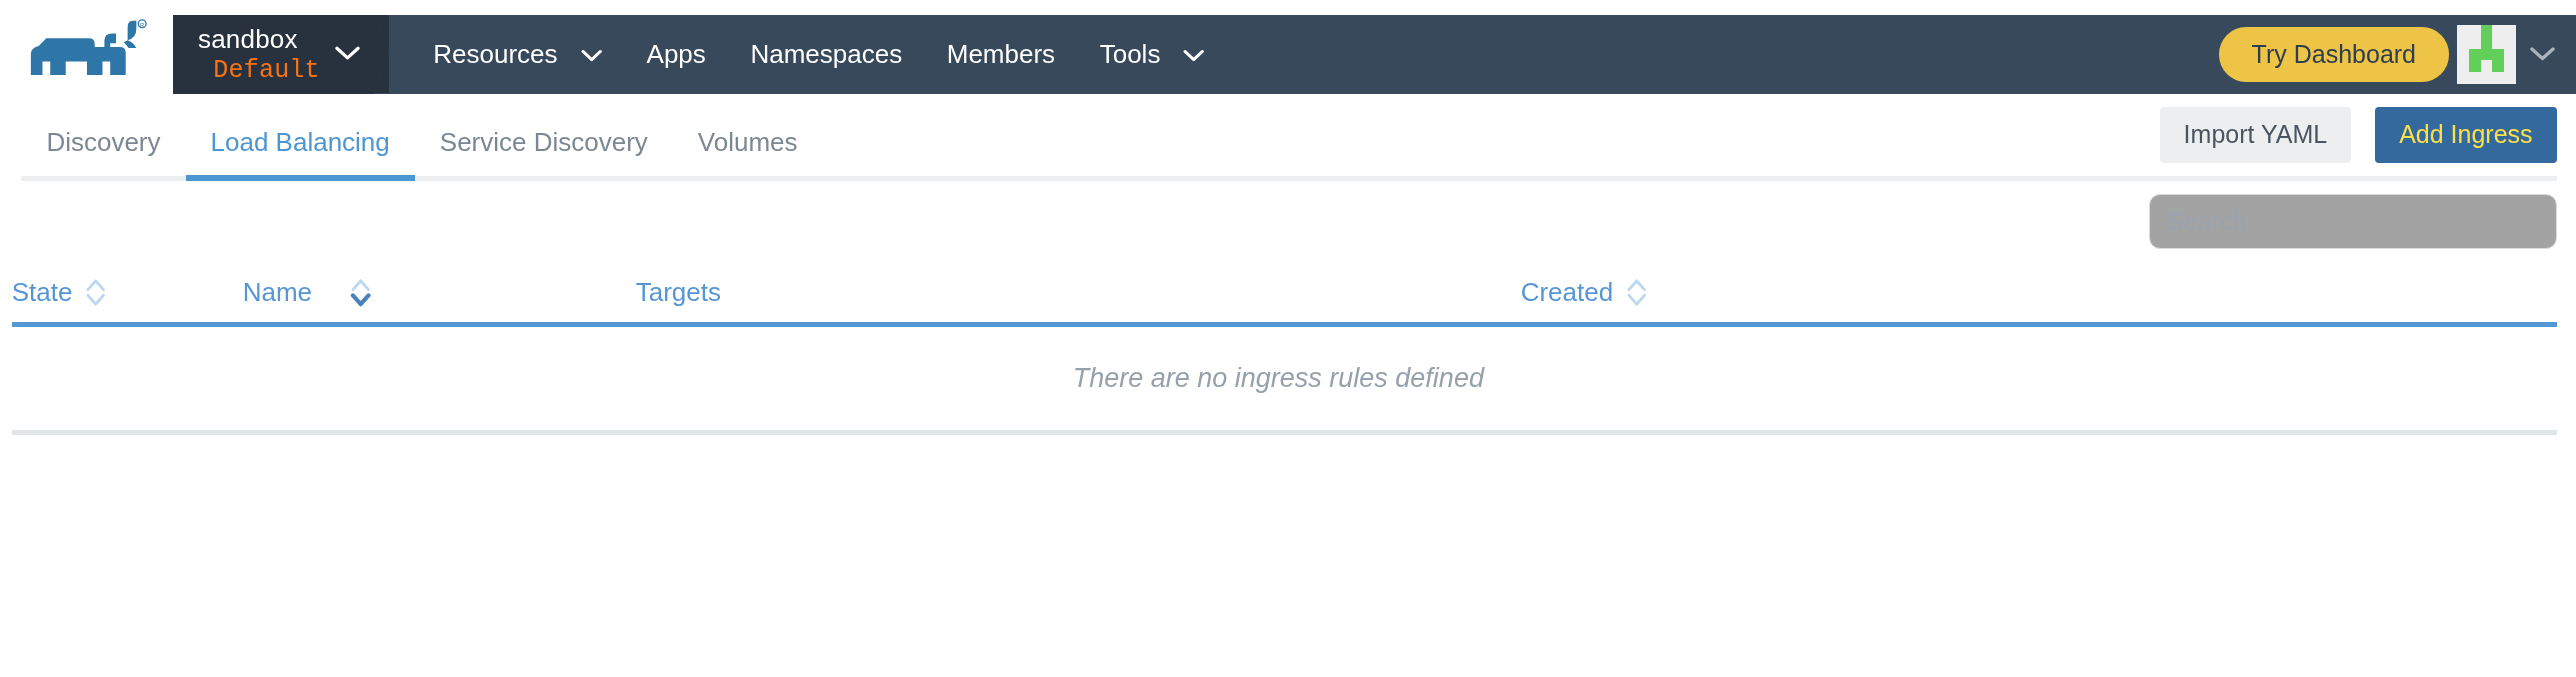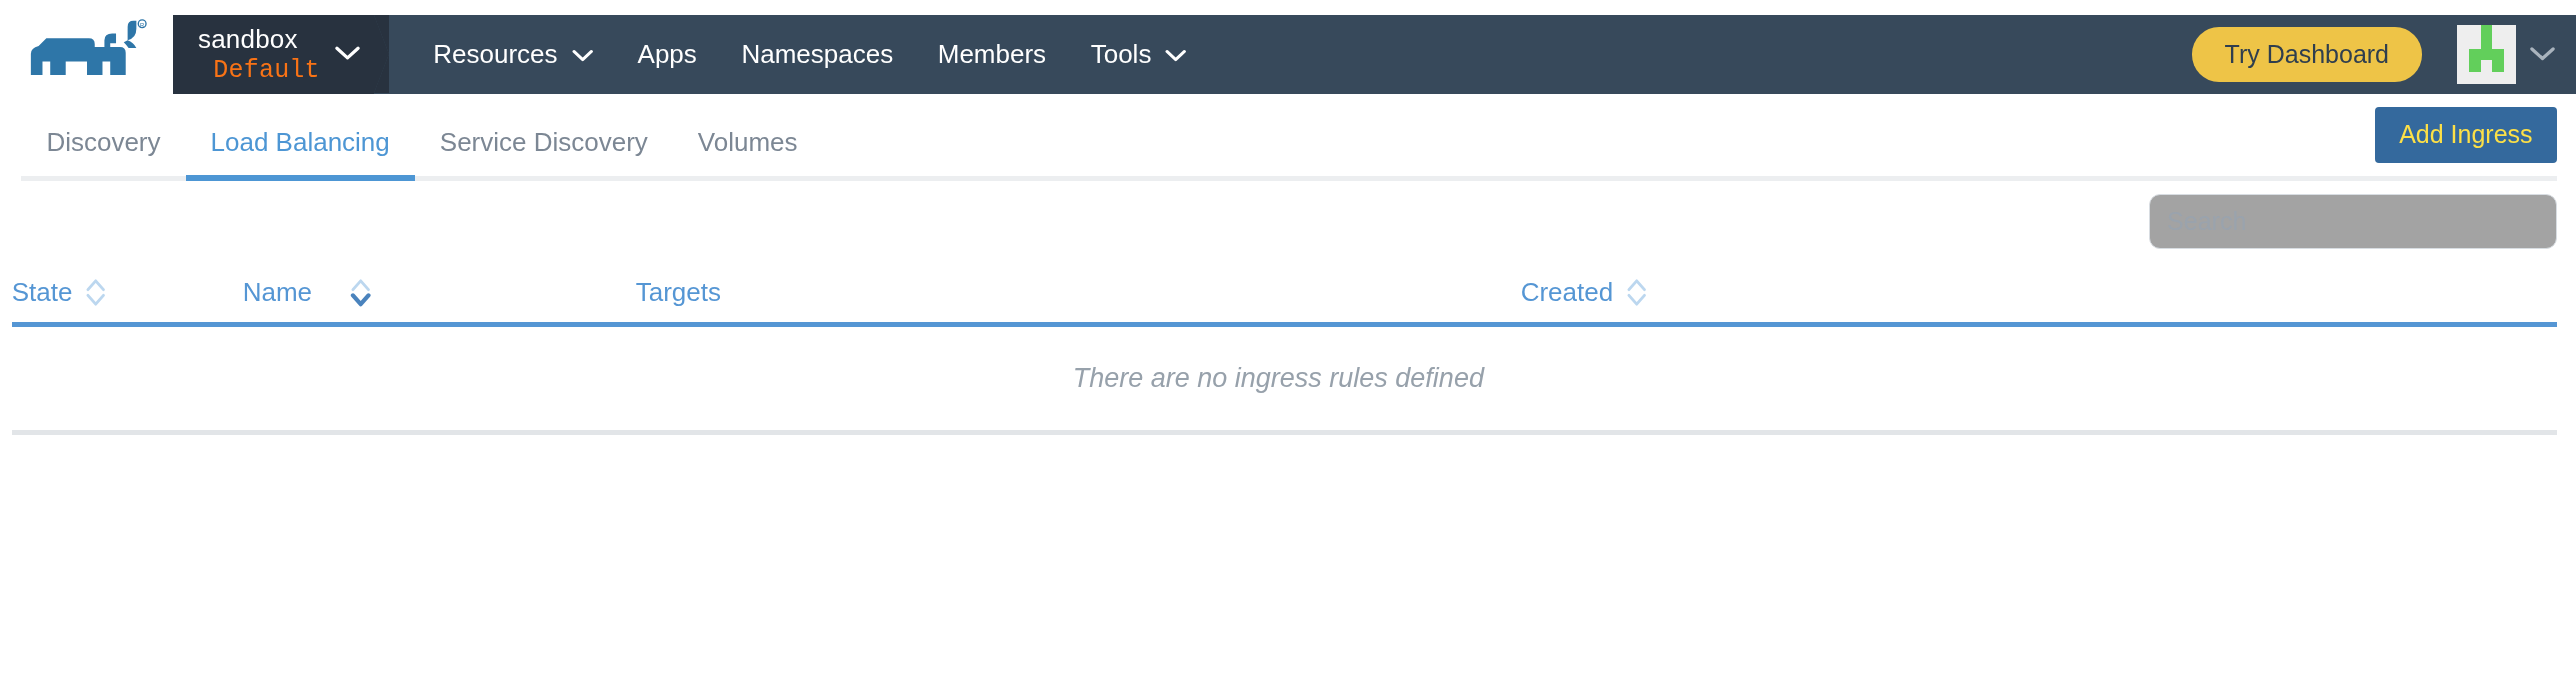--- a/index.html
+++ b/index.html
@@ -105,38 +105,38 @@
     align-items: center;
     padding-left: 37px;
     gap: 0;
   }
   .nav-item {
     color: #ffffff;
     font-size: 26px;
     padding: 0 22.3px;
     display: flex;
     align-items: center;
-    gap: 14px;
+    gap: 23px;
     white-space: nowrap;
     cursor: pointer;
     height: 79px;
   }
   .nav-item .caret {
     font-size: 18.5px;
     line-height: 1;
     position: relative;
     top: 1.9px;
   }
 
   .nav-right {
     margin-left: auto;
     display: flex;
     align-items: center;
     padding-right: 21.4px;
-    gap: 35px;
+    gap: 8px;
   }
   .try-dashboard {
     background: #eec447;
     color: #2f3e4e;
     border: none;
     border-radius: 27px;
     font-size: 25px;
     font-family: "Liberation Sans", sans-serif;
     padding: 12.6px 33px;
     cursor: pointer;
@@ -399,20 +399,21 @@
     </div>
     <div class="tab">
       <span>Service Discovery</span>
     </div>
     <div class="tab">
       <span>Volumes</span>
     </div>
   </div>
 
   <div class="tabs-actions">
+    <button class="btn btn-secondary">Import YAML</button>
     <button class="btn btn-primary">Add Ingress</button>
   </div>
 
   <div class="tabs-underline"></div>
 </div>
 
 <div class="search-row">
   <input class="search-input" type="text" placeholder="Search" style="">
 </div>
 

